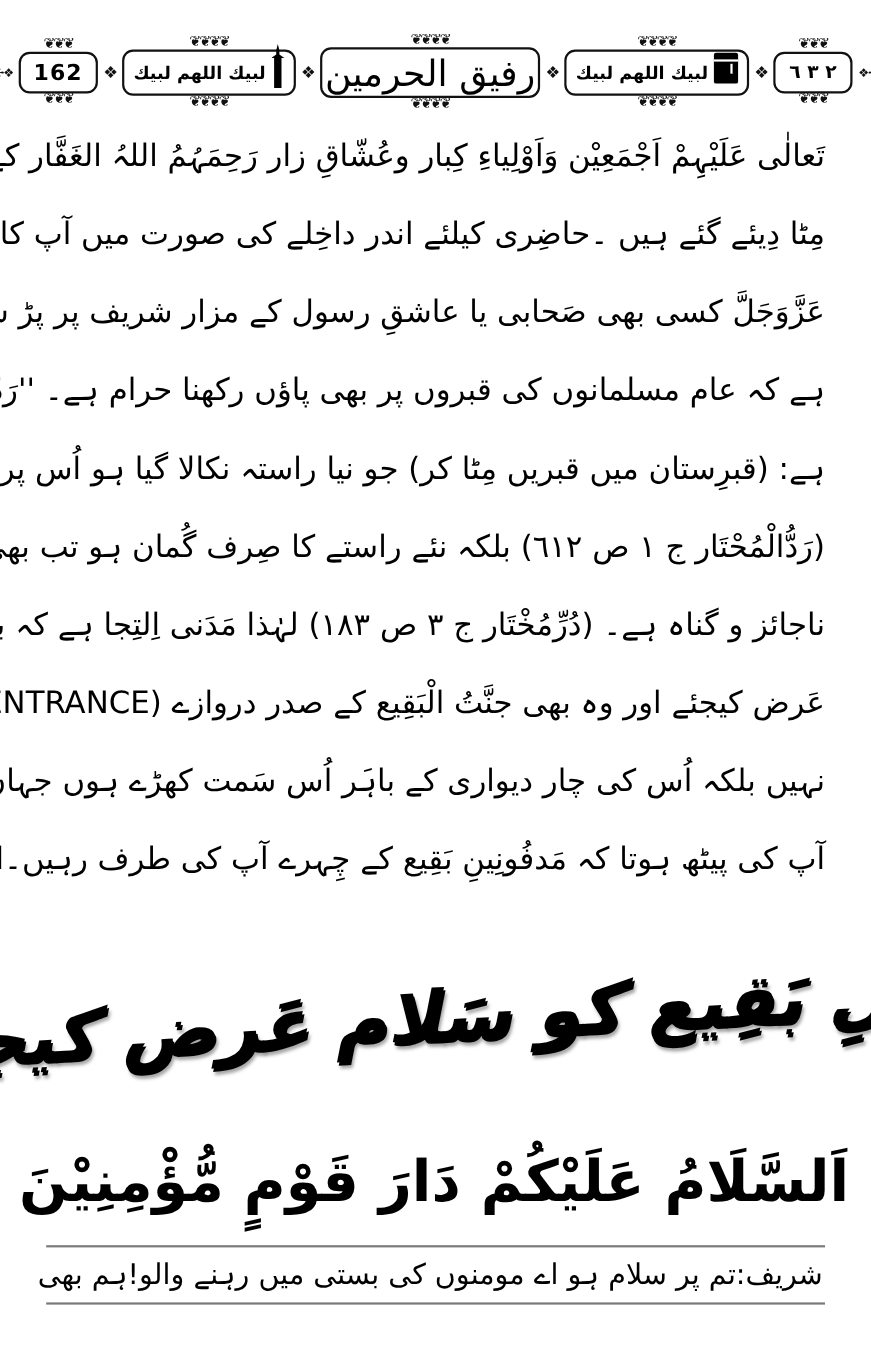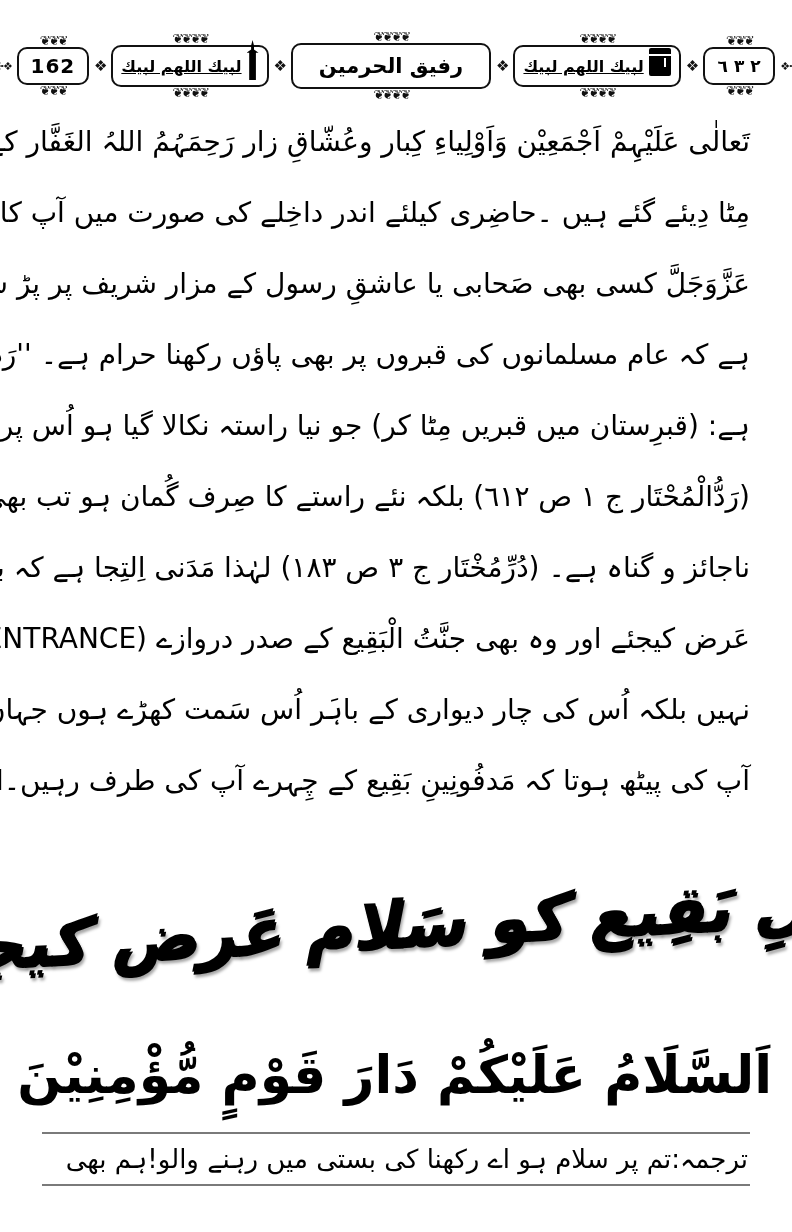--- a/index.html
+++ b/index.html
@@ -21,23 +21,23 @@
   .flourish{
     position:absolute;left:0;right:0;text-align:center;font-size:13px;line-height:10px;
     letter-spacing:-2px;color:#111;pointer-events:none;white-space:nowrap;
   }
   .flourish.top{top:-13px;}
   .flourish.bottom{bottom:-13px;}
   .hbox.numbox{height:34px;min-width:52px;}
   .numlatin{font-size:20px;font-weight:bold;letter-spacing:1px;}
   .numarabic{font-size:17px;font-weight:bold;letter-spacing:5px;}
   .hbox.banner{height:38px;gap:5px;}
-  .bannertxt{font-size:16px;font-weight:bold;white-space:nowrap;direction:rtl;text-decoration:underline;}
+  .bannertxt{font-size:16px;font-weight:bold;white-space:nowrap;direction:rtl;}
   .hbox.titlebox{height:42px;min-width:180px;}
-  .titletxt{font-size:21px;font-weight:bold;white-space:nowrap;direction:rtl;}
+  .titletxt{font-size:33px;font-weight:normal;white-space:nowrap;direction:rtl;}
   
   .kaaba{
     position:relative;width:22px;height:28px;background:#000;border-radius:2px;
     margin-top:-8px;flex:0 0 auto;
   }
   .kaaba::before{content:"";position:absolute;top:6px;left:0;right:0;height:2px;background:#fff;}
   .kaaba::after{content:"";position:absolute;top:10px;right:5px;width:2px;height:9px;background:#fff;}
   .minaret{
     width:12px;height:40px;background:#000;margin-top:-12px;flex:0 0 auto;
     clip-path:polygon(50% 0,62% 14%,62% 24%,100% 32%,78% 32%,78% 100%,22% 100%,22% 32%,0 32%,38% 24%,38% 14%);
@@ -143,16 +143,16 @@
     <div class="bline">آپ کی پیٹھ ہوتا کہ مَدفُونِینِ بَقِیع کے چِہرے آپ کی طرف رہیں۔اب اس طرح</div>
   </main>
 
   <div class="heading">
     <span class="heading-inner">اَہلِ بَقِیع کو سَلام عَرض کیجئے</span>
   </div>
 
   <div class="arabic">اَلسَّلَامُ عَلَيْكُمْ دَارَ قَوْمٍ مُّؤْمِنِيْنَ فَاِنَّآ</div>
 
   <div class="translation">
-    <span class="t-inner">ترجمہ:تم پر سلام ہو اے رکھنا کی بستی میں رہنے والو!ہم بھی</span>
+    <span class="t-inner">شریف:تم پر سلام ہو اے مومنوں کی بستی میں رہنے والو!ہم بھی</span>
   </div>
 
 </div>
 
 </body></html>

